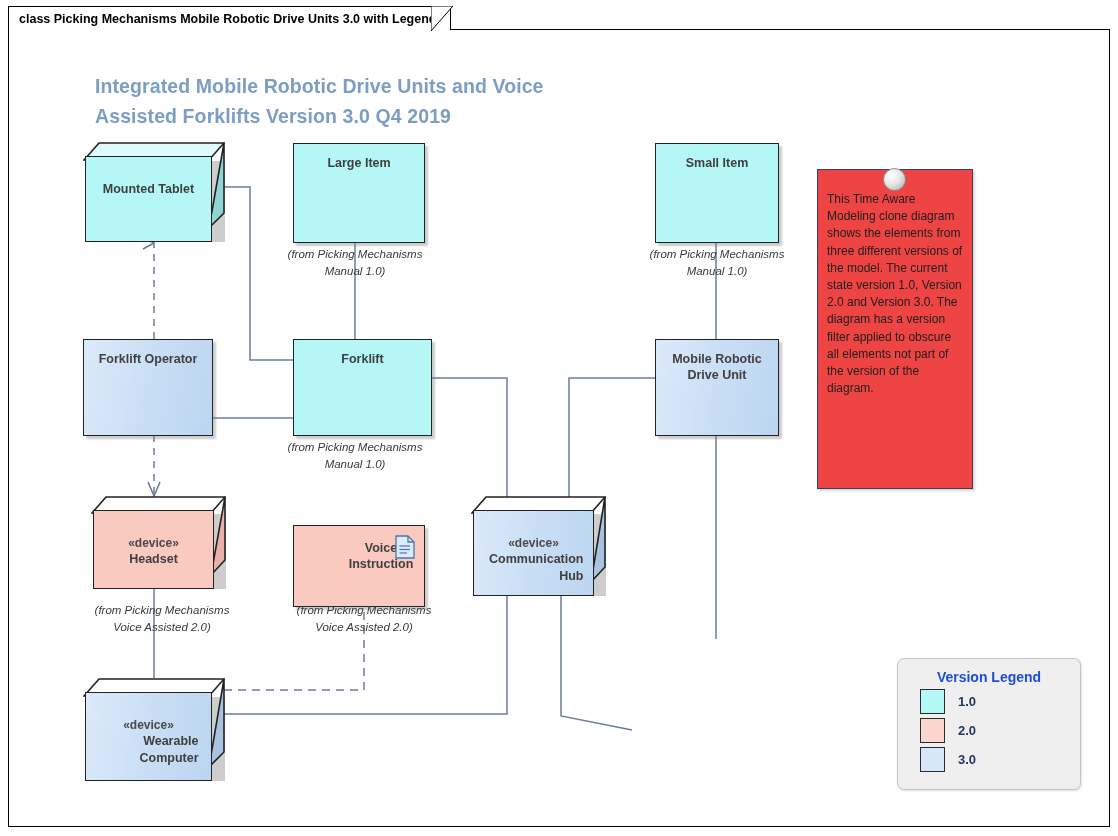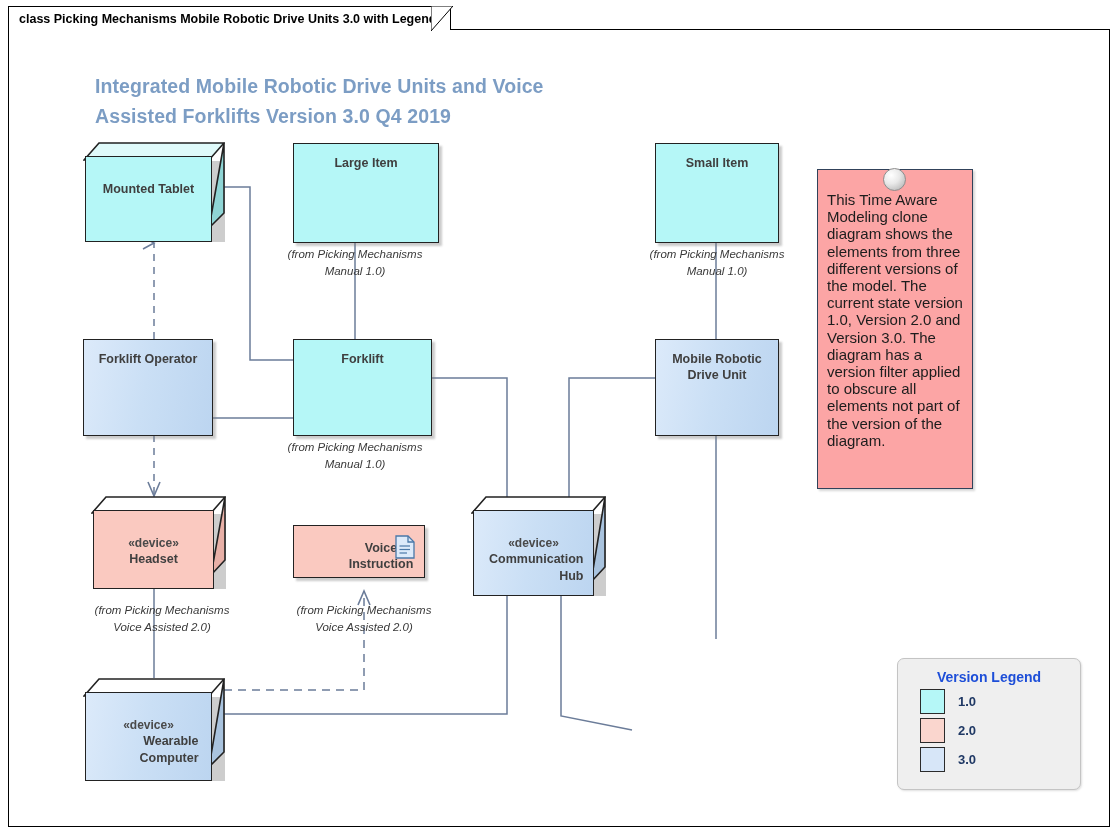--- a/index.html
+++ b/index.html
@@ -120,24 +120,24 @@
     font-style: italic;
     color: #3a3a3a;
     text-align: center;
     line-height: 17px;
   }
 
   
   #note {
     position: absolute; left: 808px; top: 139px;
     width: 156px; height: 320px;
-    background: #fca5a5;
+    background: #ef4444;
     border: 1.4px solid #31425a;
     padding: 21px 9px 8px 9px;
-    font-size: 15px;
+    font-size: 12px;
     color: #1d1d1d;
     line-height: 17.2px;
     box-shadow: 2px 2px 2px rgba(140,140,140,0.35);
   }
   #note-pin {
     position: absolute; left: 874px; top: 138px;
     width: 23px; height: 23px; border-radius: 50%;
     background: radial-gradient(circle at 34% 30%, #ffffff 0%, #e9e9e9 42%, #a9a9a9 100%);
     border: 1px solid #8d8d8d;
     z-index: 6;
@@ -292,21 +292,21 @@
       </svg>
       <svg class="side" style="left:110px; top:0; width:32px; height:100px;">
         <polygon points="16,86 31,1 31,1 16,86" fill="none"></polygon>
         <polygon points="16,86 31,1 31,71 16,86" fill="#8FD5D5" stroke="#222222" stroke-width="1.6"></polygon>
       </svg>
       <div class="face fill-10" style="width:127px; height:86px;">
         <span>Mounted Tablet</span>
       </div>
     </div>
 
-    <div class="node fill-10" style="left:284px; top:113px; width:146px; height:100px;">
+    <div class="node fill-10" style="left:284px; top:113px; width:132px; height:100px;">
       <span>Large Item</span>
     </div>
     <div class="caption" style="left:276px; top:216px; width:140px;">(from Picking Mechanisms Manual 1.0)</div>
 
     <div class="node fill-10" style="left:646px; top:113px; width:124px; height:100px;">
       <span>Small Item</span>
     </div>
     <div class="caption" style="left:638px; top:216px; width:140px;">(from Picking Mechanisms Manual 1.0)</div>
 
     <div class="node fill-30" style="left:74px; top:309px; width:130px; height:97px;">
@@ -330,21 +330,21 @@
       <svg class="side" style="left:105px; top:0; width:30px; height:93px;">
         <polygon points="15,79 29,1 29,64 15,79" fill="#E8B0A7" stroke="#222222" stroke-width="1.6"></polygon>
       </svg>
       <div class="face fill-20" style="width:121px; height:79px;">
         <span class="stereotype">«device»</span>
         <span>Headset</span>
       </div>
     </div>
     <div class="caption" style="left:82px; top:572px; width:142px;">(from Picking Mechanisms Voice Assisted 2.0)</div>
 
-    <div class="node fill-20" style="left:284px; top:495px; width:132px; height:53px; padding-top:14px;padding-left:44px;">
+    <div class="node fill-20" style="left:284px; top:495px; width:132px; height:82px; padding-top:14px;padding-left:44px;">
       <span style="display:block; width:92px;">Voice Instruction</span>
       <svg id="doc-icon" viewBox="0 0 20 24">
         <path d="M1,1 L13,1 L19,7 L19,23 L1,23 Z" fill="#DCEAFA" stroke="#4a78a8" stroke-width="1.3"></path>
         <path d="M13,1 L13,7 L19,7" fill="none" stroke="#4a78a8" stroke-width="1.3"></path>
         <line x1="4.5" y1="11" x2="15" y2="11" stroke="#4a78a8" stroke-width="1.2"></line>
         <line x1="4.5" y1="14.5" x2="15" y2="14.5" stroke="#4a78a8" stroke-width="1.2"></line>
         <line x1="4.5" y1="18" x2="12" y2="18" stroke="#4a78a8" stroke-width="1.2"></line>
       </svg>
     </div>
     <div class="caption" style="left:284px; top:572px; width:142px;">(from Picking Mechanisms Voice Assisted 2.0)</div>

